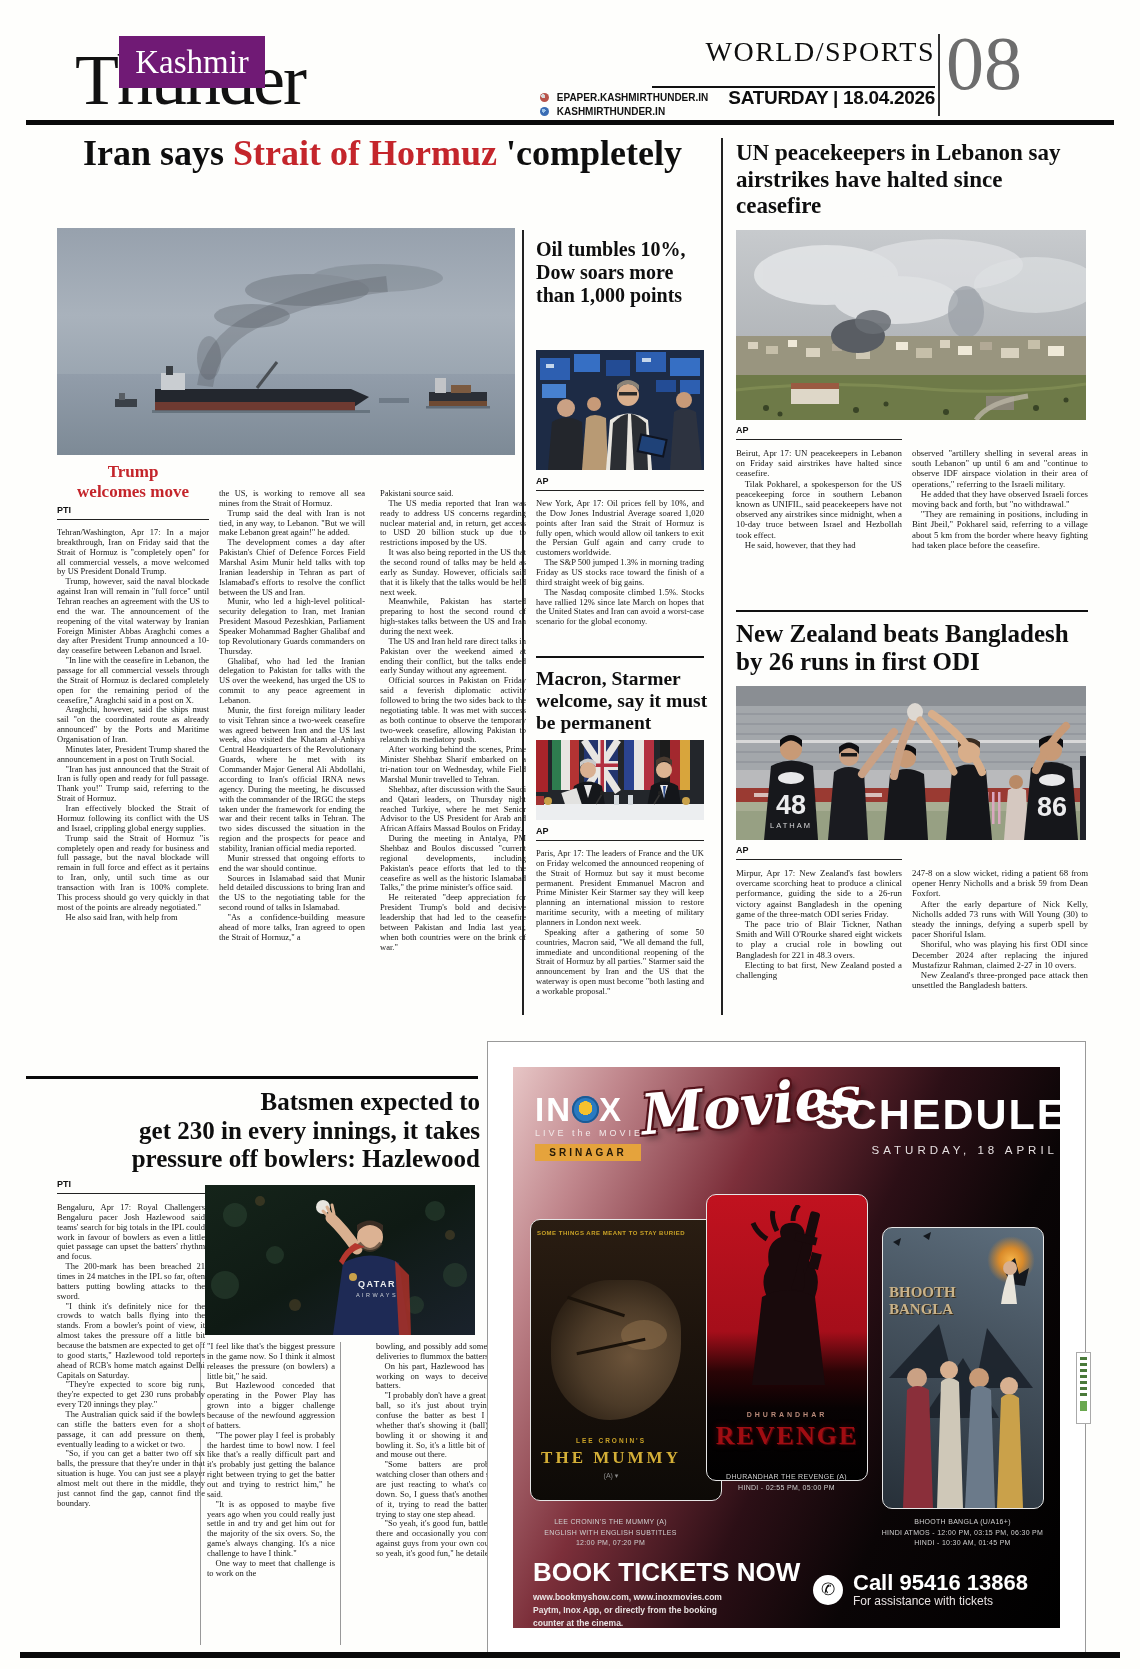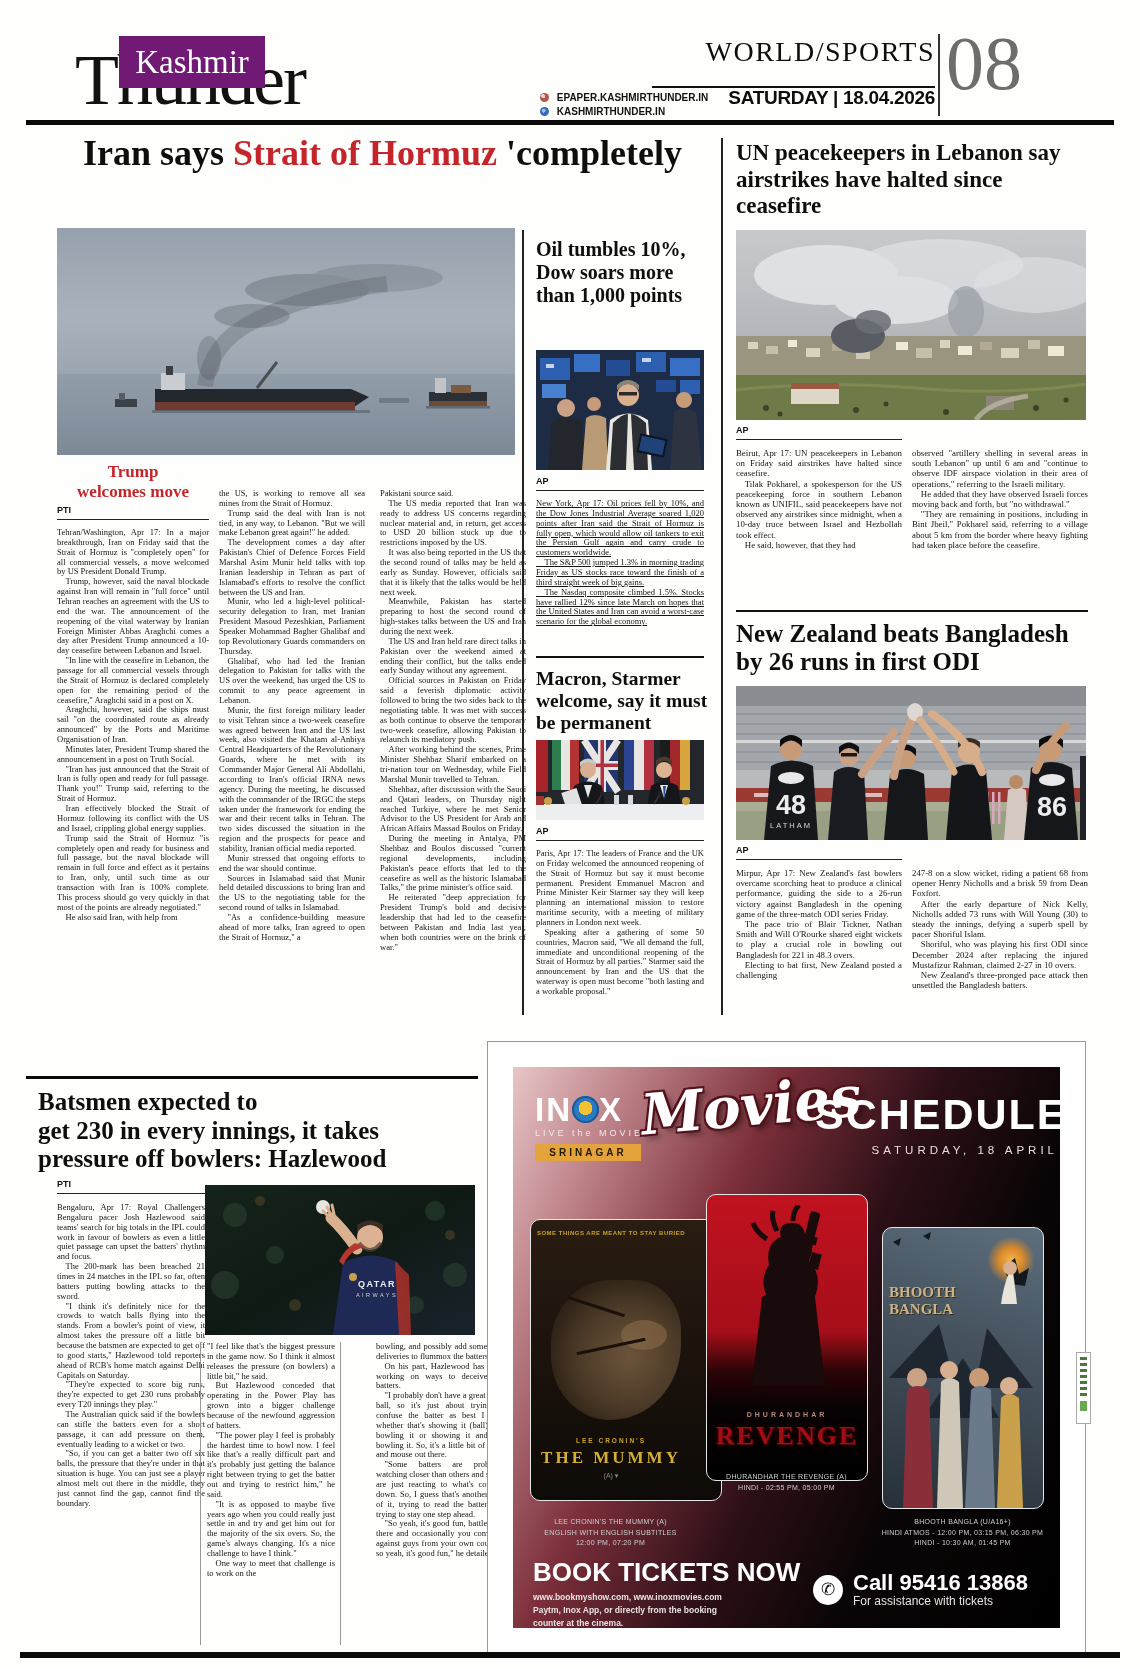--- a/index.html
+++ b/index.html
@@ -163,21 +163,21 @@
     <path d="M70 120 L74 70 Q92 57 112 70 L116 120 Z" fill="#e9e6df"></path>
     <path d="M74 120 L77 73 Q86 64 92 64 L90 120 Z" fill="#2b2e33"></path>
     <path d="M112 120 L110 73 Q100 64 95 64 L98 120 Z" fill="#2b2e33"></path>
     <rect x="102" y="86" width="28" height="19" fill="#0f1420" transform="rotate(12 116 96)"></rect>
     <rect x="104" y="88" width="24" height="15" fill="#2f6fd0" opacity="0.5" transform="rotate(12 116 96)"></rect>
     <circle cx="148" cy="50" r="8" fill="#c79a78"></circle>
     <path d="M134 120 L138 62 Q148 55 160 62 L166 120 Z" fill="#2d3340"></path>
   </svg>
 
   <div class="abs byline" style="left:536px;top:477px;width:168px;">AP</div>
-  <div class="abs bt" style="left:536px;top:499px;width:168px;height:150px;text-decoration:underline;">New York, Apr 17: Oil prices fell by 10%, and the Dow Jones Industrial Average soared 1,020 points after Iran said the Strait of Hormuz is fully open, which would allow oil tankers to exit the Persian Gulf again and carry crude to customers worldwide.
+  <div class="abs bt" style="left:536px;top:499px;width:168px;height:150px;">New York, Apr 17: Oil prices fell by 10%, and the Dow Jones Industrial Average soared 1,020 points after Iran said the Strait of Hormuz is fully open, which would allow oil tankers to exit the Persian Gulf again and carry crude to customers worldwide.
  The S&amp;P 500 jumped 1.3% in morning trading Friday as US stocks race toward the finish of a third straight week of big gains.
  The Nasdaq composite climbed 1.5%. Stocks have rallied 12% since late March on hopes that the United States and Iran can avoid a worst-case scenario for the global economy.</div>
 
   <div class="abs rule-h" style="left:536px;top:656px;width:168px;height:2px;"></div>
 
   <div class="abs hl" style="left:536px;top:668px;width:176px;font-size:19.5px;line-height:1.14;">Macron, Starmer welcome, say it must be permanent</div>
 
   <svg class="abs" style="left:536px;top:740px;" width="168" height="80" viewBox="0 0 168 80">
     <rect width="168" height="80" fill="#23262b"></rect>
     <rect x="0" y="0" width="12" height="52" fill="#a8242a"></rect>
@@ -366,21 +366,21 @@
   <div class="abs bt" style="left:736px;top:868px;width:166px;height:147px;font-size:8.8px;">Mirpur, Apr 17: New Zealand's fast bowlers overcame scorching heat to produce a clinical performance, guiding the side to a 26-run victory against Bangladesh in the opening game of the three-match ODI series Friday.
  The pace trio of Blair Tickner, Nathan Smith and Will O'Rourke shared eight wickets to play a crucial role in bowling out Bangladesh for 221 in 48.3 overs.
  Electing to bat first, New Zealand posted a challenging</div>
   <div class="abs bt" style="left:912px;top:868px;width:176px;height:147px;font-size:8.8px;">247-8 on a slow wicket, riding a patient 68 from opener Henry Nicholls and a brisk 59 from Dean Foxfort.
  After the early departure of Nick Kelly, Nicholls added 73 runs with Will Young (30) to steady the innings, defying a superb spell by pacer Shoriful Islam.
  Shoriful, who was playing his first ODI since December 2024 after replacing the injured Mustafizur Rahman, claimed 2-27 in 10 overs.
  New Zealand's three-pronged pace attack then unsettled the Bangladesh batters.</div>
 
   <div class="abs" style="left:26px;top:1076px;width:452px;height:3px;background:#0a0a0a;"></div>
 
-  <div class="abs hl" style="left:38px;top:1088px;width:442px;text-align:left;font-size:25px;line-height:1.14;">
+  <div class="abs hl" style="left:38px;top:1088px;width:442px;text-align:right;font-size:25px;line-height:1.14;">
     <span>Batsmen expected to</span><br>
     <span>get 230 in every innings, it takes</span><br>
     <span>pressure off bowlers: Hazlewood</span>
   </div>
 
   <div class="abs byline" style="left:57px;top:1180px;width:148px;">PTI</div>
 
   <div class="abs bt" style="left:57px;top:1203px;width:148px;height:442px;">Bengaluru, Apr 17: Royal Challengers Bengaluru pacer Josh Hazlewood said teams' search for big totals in the IPL could work in favour of bowlers as even a little quiet passage can upset the batters' rhythm and focus.
  The 200-mark has been breached 21 times in 24 matches in the IPL so far, often batters putting bowling attacks to the sword.
  "I think it's definitely nice for the crowds to watch balls flying into the stands. From a bowler's point of view, it almost takes the pressure off a little bit because the batsmen are expected to get off to good starts," Hazlewood told reporters ahead of RCB's home match against Delhi Capitals on Saturday.

